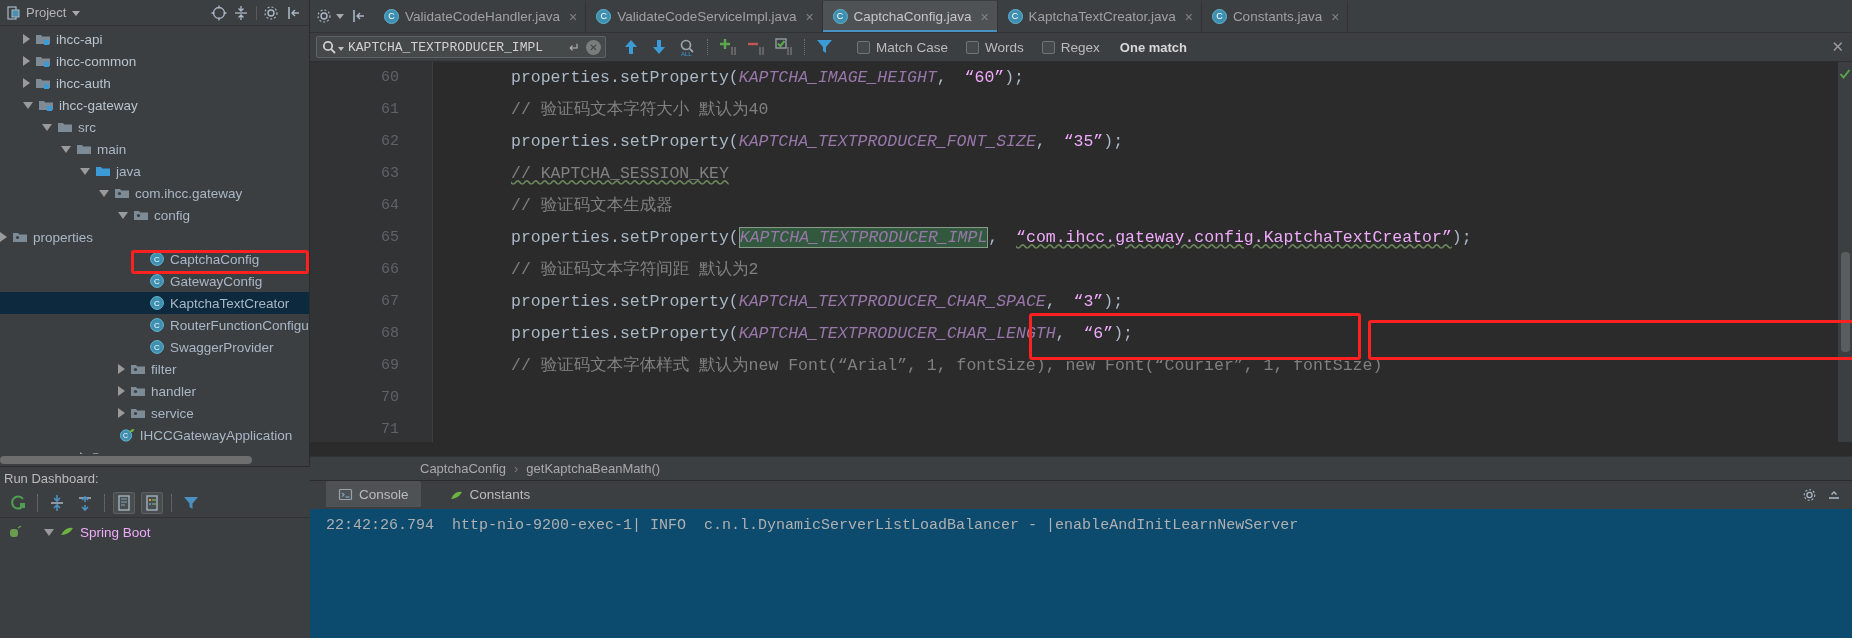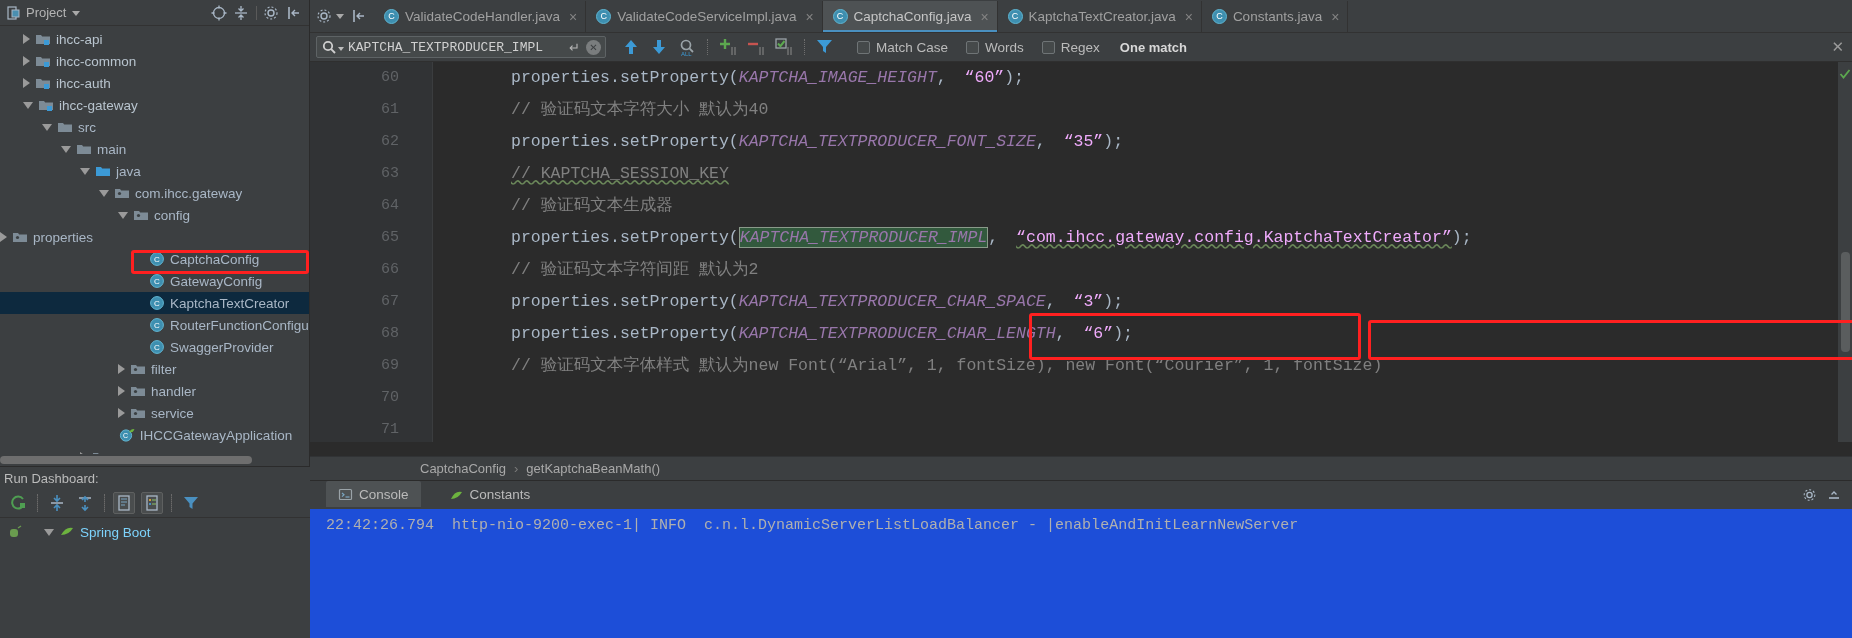--- a/index.html
+++ b/index.html
@@ -248,21 +248,21 @@
     height: 28px; display: flex; align-items: flex-start; padding-left: 16px; gap: 12px;
   }
   .btab {
     display: flex; align-items: center; height: 26px; padding: 0 12px;
     font-size: 13.5px; color: #bbbbbb; margin-right: 4px;
   }
   .btab.active { background: #4e5254; border-radius: 2px 2px 0 0; }
   .btab-icon { width: 15px; height: 15px; margin-right: 6px; flex: 0 0 auto; }
   #console-body {
     position: absolute; left: 0; right: 0; top: 28px; bottom: 0;
-    background: #1d4ed8; padding: 6px 8px 0 16px; overflow: hidden;
+    background: #0c4a6e; padding: 6px 8px 0 16px; overflow: hidden;
   }
   .conline {
     font-family: "Liberation Mono", monospace; font-size: 15px;
     color: #b0b0b0; white-space: pre; line-height: 22px;
   }
   #bottom-gear {
     position: absolute; right: 34px; top: 6px; width: 16px; height: 16px;
   }
   #bottom-min {
     position: absolute; right: 10px; top: 6px; width: 16px; height: 16px;
@@ -532,21 +532,21 @@
             <rect x="3" y="5" width="8" height="8" rx="3" fill="#6a9c4f"></rect>
             <path d="M11 4l3-2" stroke="#6a9c4f" stroke-width="1.4"></path>
           </svg>
         </span>
         <span class="arrow-d" style="margin-left:18px;"></span>
         <span class="rd-btn" style="width:16px;height:16px;margin:0 5px 0 0;">
           <svg class="ic" width="16" height="16" viewBox="0 0 16 16">
             <path d="M2 11 Q7 2 14 4 Q10 11 2 11Z" fill="#6db33f"></path>
           </svg>
         </span>
-        <span style="color:#7dd3fc;font-size:13.5px;">Spring Boot</span>
+        <span style="color:#f0abfc;font-size:13.5px;">Spring Boot</span>
       </div>
     </div>
   </div>
 
   <div id="editor-area">
 
     <div id="tabstrip">
       <div id="tab-lead">
         <span class="ph-tool">
           <svg class="ic" width="18" height="18" viewBox="0 0 18 18">

